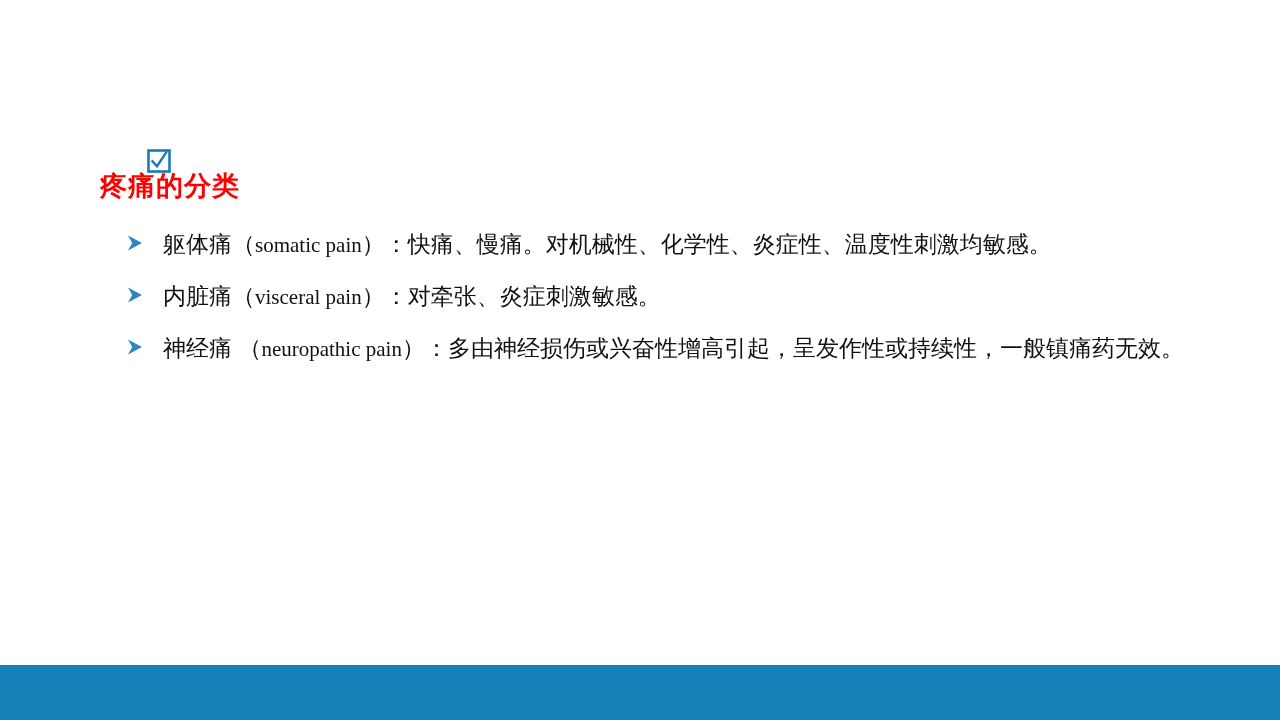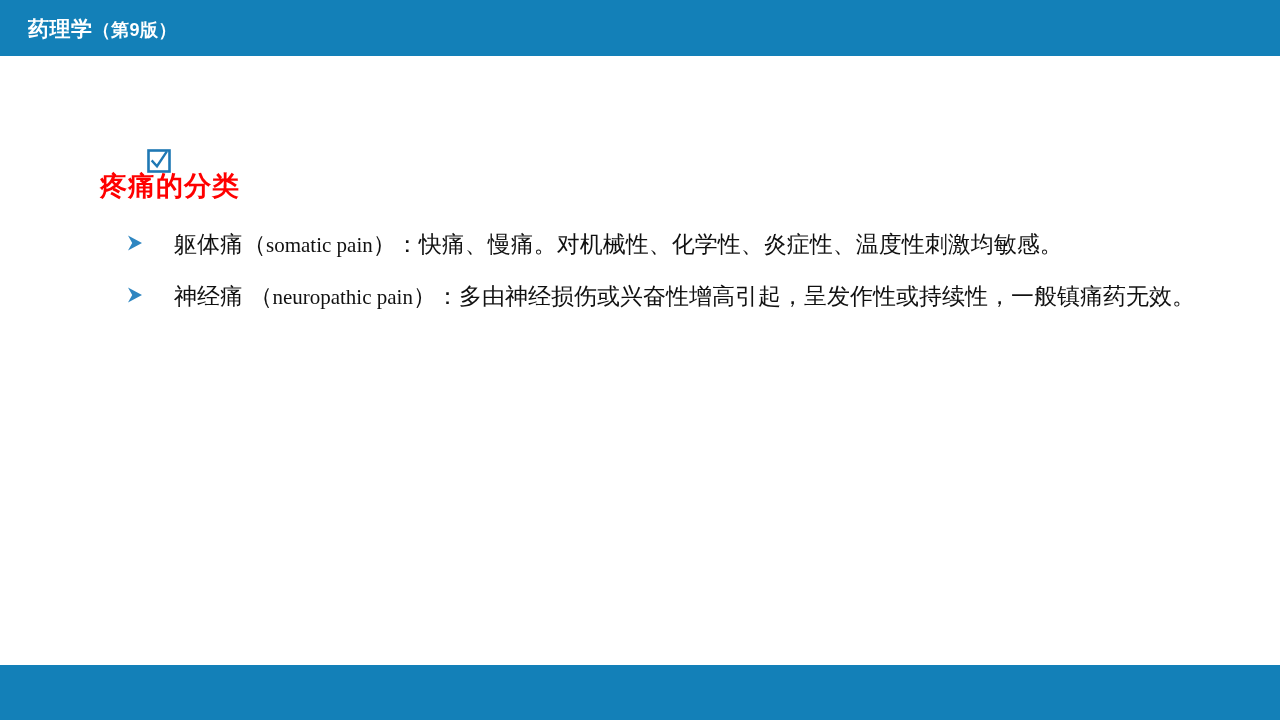--- a/index.html
+++ b/index.html
@@ -103,43 +103,38 @@
     align-items: flex-start;
     margin-bottom: 17px;
   }
   .arrow-icon {
     width: 18px;
     height: 18px;
     flex: 0 0 auto;
     margin-top: 7px;
   }
   .bullet-text {
-    margin-left: 30px;
+    margin-left: 19px;
     font-size: 23px;
     color: #111111;
     line-height: 1.52;
     font-family: "Liberation Sans", "DejaVu Sans", sans-serif;
     text-align: left;
     white-space: normal;
   }
   .bullet-text .en {
     font-family: "Liberation Serif", "DejaVu Serif", serif;
     font-size: 21px;
   }
 </style>
 </head>
 <body>
 
 <div class="slide">
 
-  <div class="header-bar">
-    <div class="header-title">
-      <span>药理学</span><span class="edition-num">（第9版）</span>
-    </div>
-  </div>
 
   <div class="content">
 
     <div class="section-heading">
       <span>
         <svg class="checkbox-icon" viewBox="0 0 24 24" xmlns="http://www.w3.org/2000/svg">
           <rect x="1.5" y="1.5" width="21" height="21" fill="#ffffff" stroke="#1F78B4" stroke-width="2.6"></rect>
           <path d="M5.5 12.3 L10 17.2 L19.2 3.4" fill="none" stroke="#1F78B4" stroke-width="2.4" stroke-linecap="square"></path>
         </svg>
       </span>
@@ -150,20 +145,28 @@
 
       <div class="bullet-item">
         <span>
           <svg class="arrow-icon" viewBox="0 0 18 18" xmlns="http://www.w3.org/2000/svg">
             <path d="M2 1.5 L16 9 L2 16.5 L6.2 9 Z" fill="#2E86C1"></path>
           </svg>
         </span>
         <span class="bullet-text"><span>躯体痛</span><span>（</span><span class="en">somatic pain</span><span>）</span><span>：</span><span>快痛、慢痛。对机械性、化学性、炎症性、温度性刺激均敏感。</span></span>
       </div>
 
+      <div class="bullet-item">
+        <span>
+          <svg class="arrow-icon" viewBox="0 0 18 18" xmlns="http://www.w3.org/2000/svg">
+            <path d="M2 1.5 L16 9 L2 16.5 L6.2 9 Z" fill="#2E86C1"></path>
+          </svg>
+        </span>
+        <span class="bullet-text"><span>内脏痛</span><span>（</span><span class="en">visceral pain</span><span>）</span><span>：</span><span>对牵张、炎症刺激敏感。</span></span>
+      </div>
 
       <div class="bullet-item">
         <span>
           <svg class="arrow-icon" viewBox="0 0 18 18" xmlns="http://www.w3.org/2000/svg">
             <path d="M2 1.5 L16 9 L2 16.5 L6.2 9 Z" fill="#2E86C1"></path>
           </svg>
         </span>
         <span class="bullet-text"><span>神经痛 </span><span>（</span><span class="en">neuropathic pain</span><span>）</span><span>：</span><span>多由神经损伤或兴奋性增高引起，呈发作性或持续性，一般镇痛药无效。</span></span>
       </div>
 

